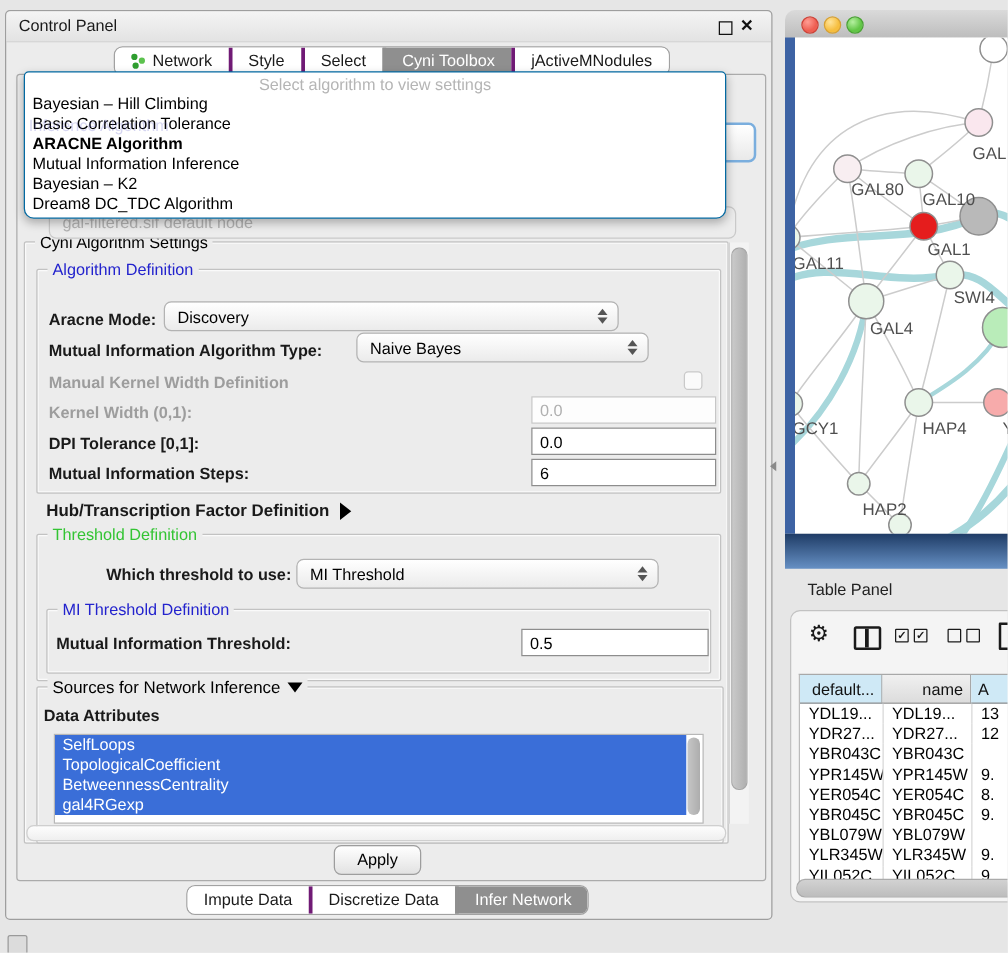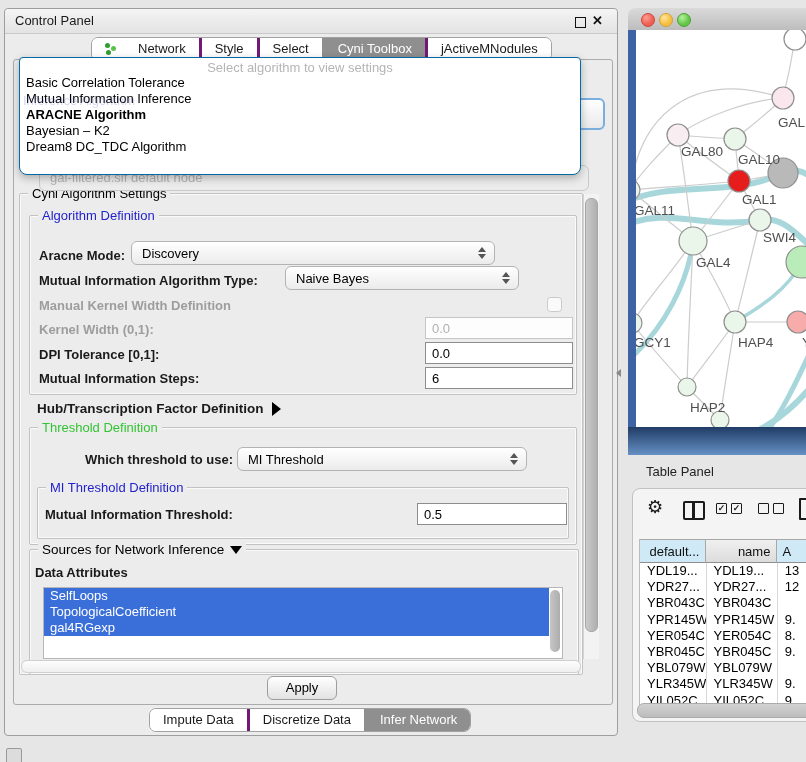--- a/index.html
+++ b/index.html
@@ -12,21 +12,21 @@
   #cp-titlebar{left:0;top:0;right:0;height:24px;border-bottom:1px solid #c9c9c9;
       background:linear-gradient(#f4f4f4,#e3e3e3);border-radius:4px 4px 0 0;}
   #cp-title{left:10px;top:4px;font-size:13px;color:#1a1a1a;}
   #float-btn{left:570px;top:8px;width:9px;height:9px;border:1.5px solid #111;background:transparent;}
   #close-btn{left:587px;top:4px;font-size:13px;font-weight:bold;color:#111;}
   
   .tabbar{display:flex;border:1px solid #a2a2a2;border-radius:7px;overflow:hidden;
       background:#fff;height:22px;line-height:22px;font-size:13px;}
   #top-tabs{left:86px;top:28px;}
   #bottom-tabs{left:144px;top:699px;}
-  .tab{padding:0 13px;color:#1a1a1a;background:#fff;display:flex;align-items:center;gap:21px;}
+  .tab{padding:0 13px;color:#1a1a1a;background:#fff;display:flex;align-items:center;gap:5px;}
   .tab + .tab{border-left:3px solid #701a75;}
   .tab.sel{background:#8f8f8f;color:#fff;border-left-color:#8f8f8f;}
   .net-ico{width:5px;height:5px;border-radius:50%;background:#2f9e2f;display:inline-block;
       box-shadow:6px 3px 0 #5cc24e,1px 7px 0 #2f9e2f;margin-right:7px;margin-bottom:7px;}
   
   #content-frame{left:8px;top:50px;width:598px;height:644px;border:1px solid #ababab;
       border-radius:3px;background:#ececec;}
   
   #bg-group-title{left:18px;top:84px;font-size:13px;color:rgba(90,90,200,0.25);z-index:31;}
   #bg-combo{left:34px;top:156px;width:538px;height:24px;border:1px solid #c9c9c9;border-radius:6px;
@@ -155,23 +155,24 @@
       </div>
     </div>
 
   <span class="abs" id="bg-group-title">Inference Algorithm</span>
   <div class="abs" id="bg-combo">gal-filtered.sif default node</div>
   <div class="abs" id="combo-sliver"></div>
 
   <div class="abs" id="popup">
     <div class="abs" id="popup-prompt">Select algorithm to view settings</div>
     <div class="abs" id="popup-options">
+        <div class="opt">Bayesian – Hill Climbing</div>
         <div class="opt">Basic Correlation Tolerance</div>
+        <div class="opt bold">ARACNE Algorithm</div>
         <div class="opt">Mutual Information Inference</div>
-        <div class="opt bold">ARACNE Algorithm</div>
         <div class="opt">Bayesian – K2</div>
         <div class="opt">Dream8 DC_TDC Algorithm</div>
       </div>
   </div>
 
   <div class="abs grp" id="settings-grp">
     <span class="legend">Cyni Algorithm Settings</span>
   </div>
 
   <div class="abs grp" id="alg-grp">
@@ -215,20 +216,21 @@
   <input class="tinput" style="left: 412px; top: 494px; width: 136px;" readonly="" value="0.5">
 
   <div class="abs grp" id="src-grp">
     <span class="legend" style="font-size:13.5px;"><span>Sources for Network Inference</span><span class="arrow-down"></span></span>
   </div>
   <span class="abs lbl" style="left:30px;top:556px;">Data Attributes</span>
   <div class="abs" id="attr-list">
 
   <div class="attr-item">SelfLoops</div>
       <div class="attr-item">TopologicalCoefficient</div>
+      <div class="attr-item">BetweennessCentrality</div>
       <div class="attr-item">gal4RGexp</div>
       <div class="abs" id="attr-vscroll"></div>
     </div>
 
   <div class="abs" id="v-scroll-track"></div>
   <div class="abs" id="v-scroll-thumb"></div>
   <div class="abs" id="h-scroll"></div>
 
   <div class="abs" id="apply-btn">Apply</div>
 

